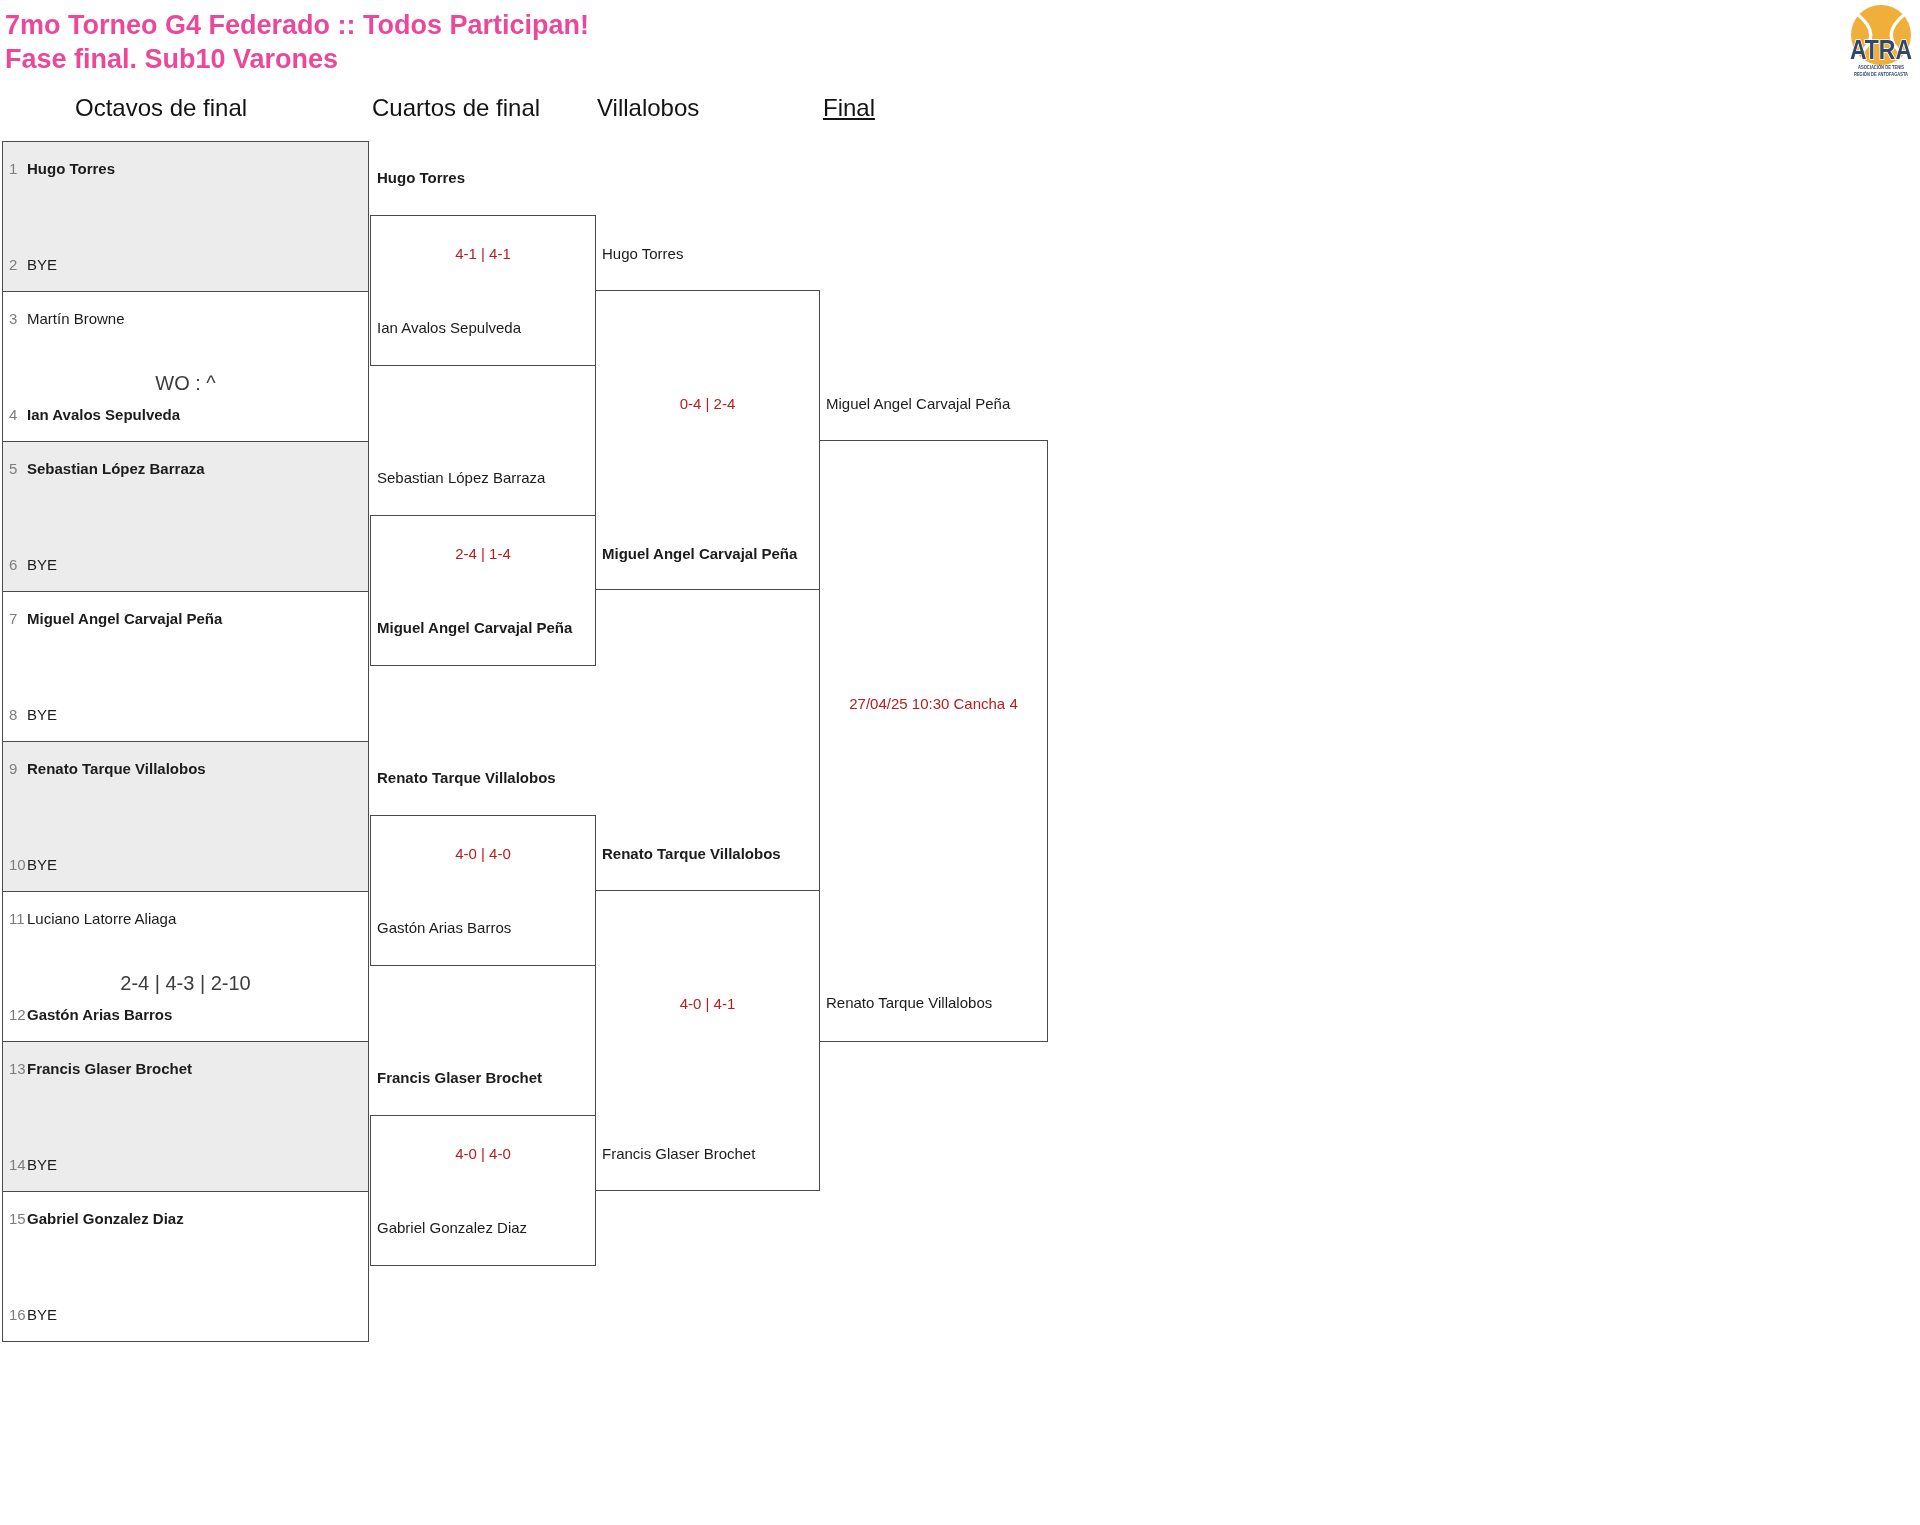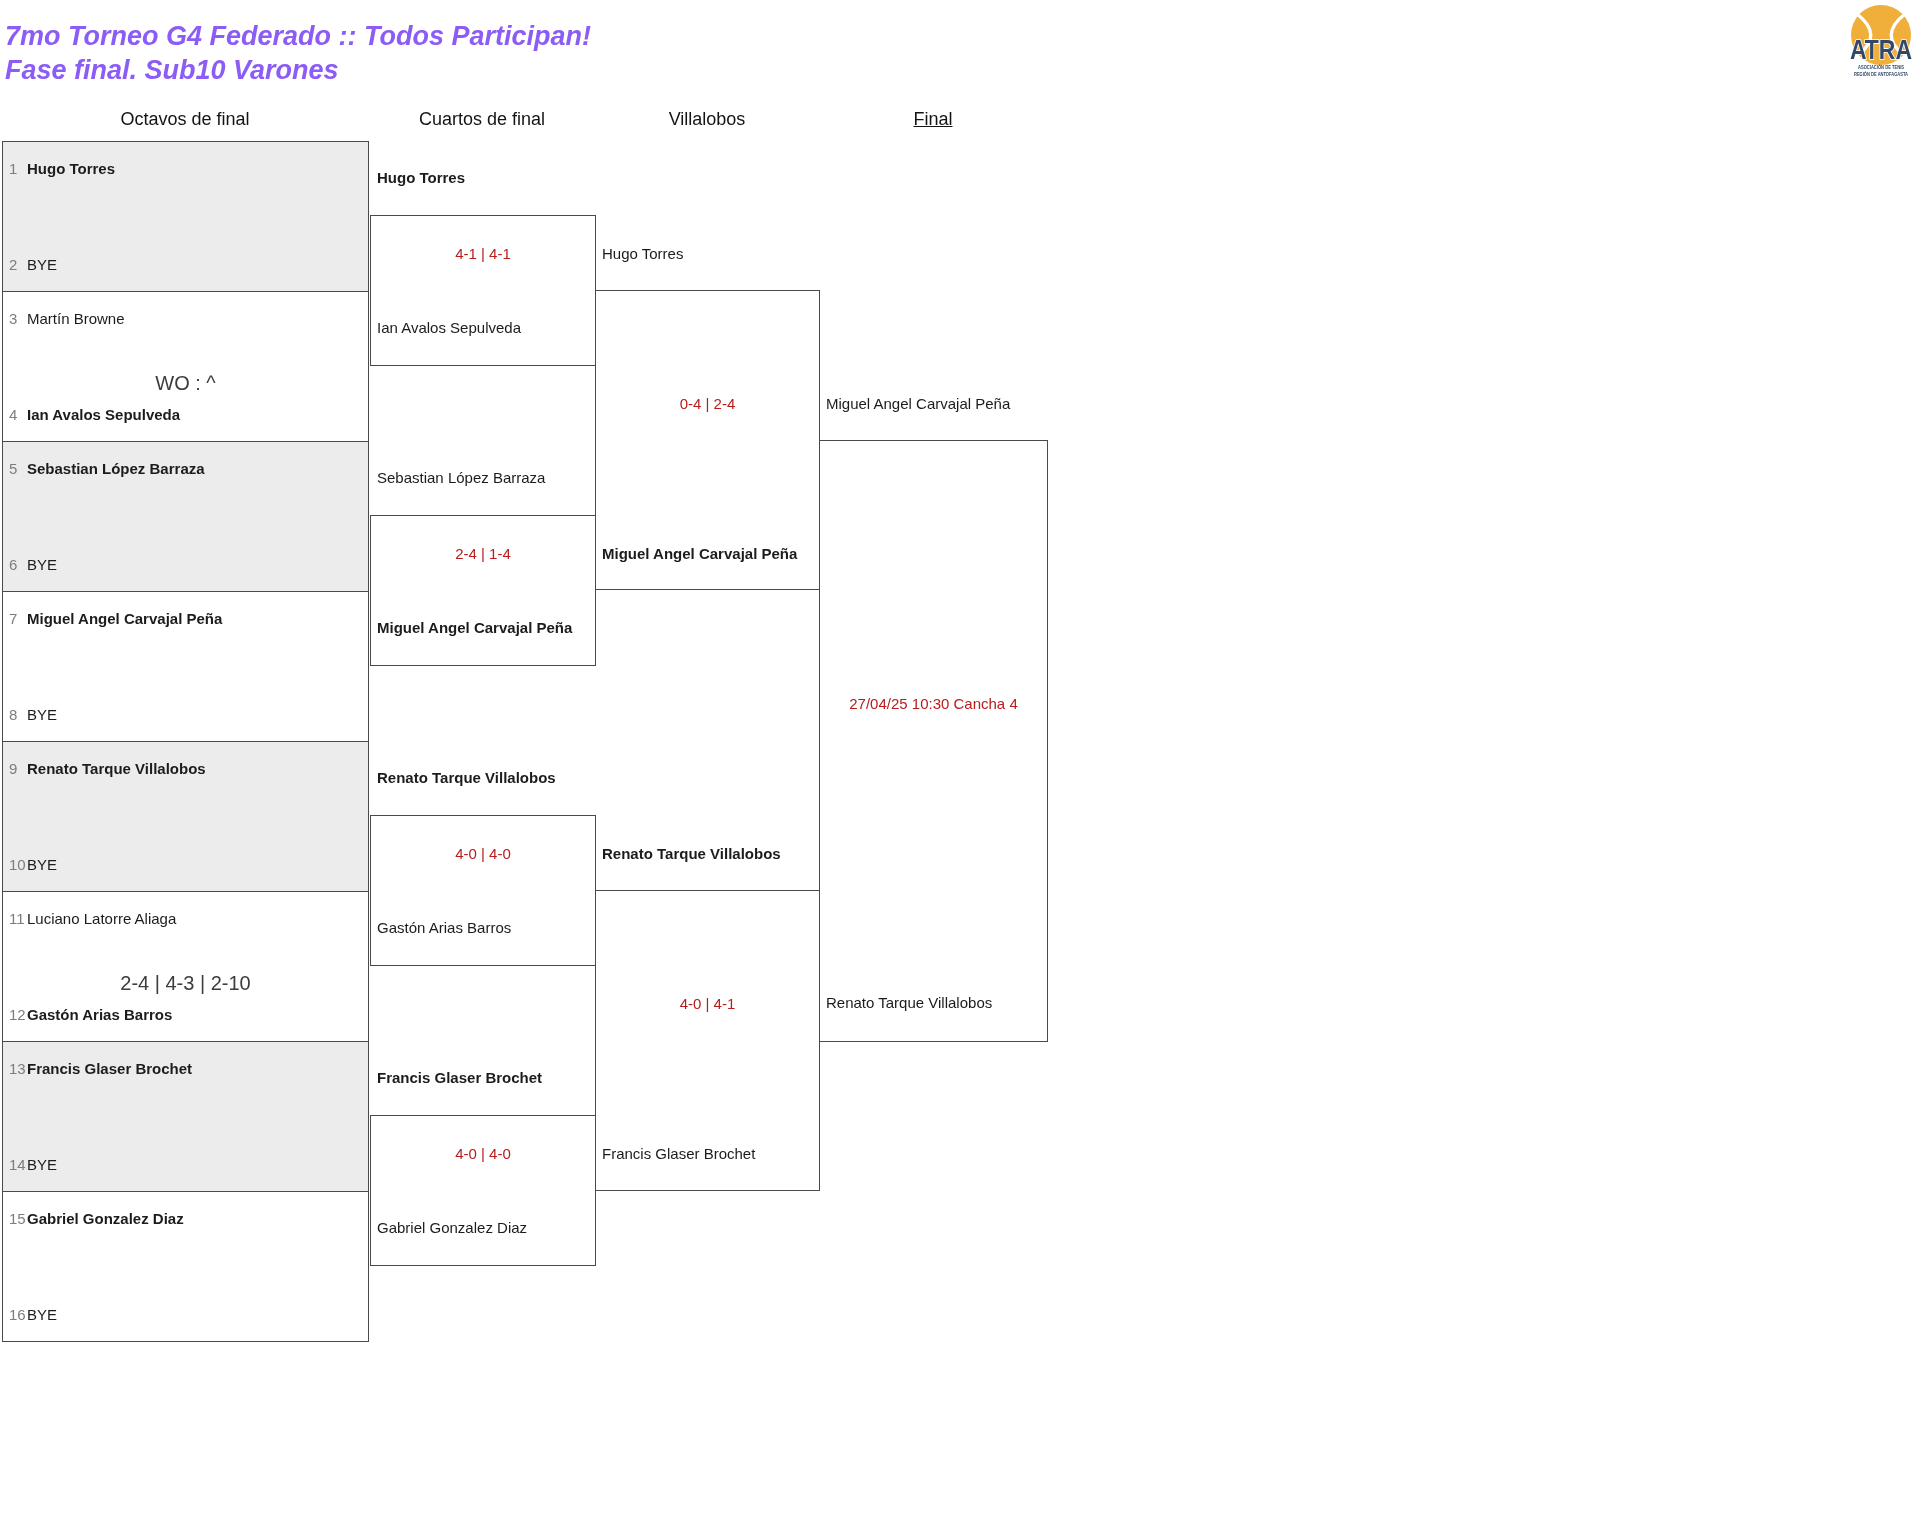--- a/index.html
+++ b/index.html
@@ -1,22 +1,22 @@
 <!DOCTYPE html>
 <html><head>
 <meta charset="utf-8">
 <style>
   html,body{margin:0;padding:0;}
   body{
     width:1920px;height:1525px;position:relative;background:#ffffff;
     font-family:"Liberation Sans","DejaVu Sans",sans-serif;color:#1c1c1c;overflow:hidden;
   }
   .page{position:absolute;left:0;top:0;width:1920px;height:1525px;}
-  .title{position:absolute;left:5px;top:19px;font-size:27px;font-weight:700;line-height:34px;color:#8b5cf6;white-space:nowrap;font-style:italic;}
-  .hdr{position:absolute;top:109px;width:220px;text-align:center;font-size:18px;font-weight:500;color:#141414;white-space:nowrap;}
+  .title{position:absolute;left:5px;top:8px;font-size:27px;font-weight:700;line-height:34px;color:#ec4899;white-space:nowrap;}
+  .hdr{position:absolute;top:94px;width:220px;font-size:24px;font-weight:500;color:#141414;white-space:nowrap;}
   .hdr.h0{left:75px;} .hdr.h1{left:372px;} .hdr.h2{left:597px;} .hdr.h3{left:823px;text-decoration:underline;}
 
   .box{position:absolute;border:1px solid #4a4a4a;box-sizing:border-box;background:transparent;}
   .r16{left:2px;width:367px;height:151px;background:#ffffff;}
   .r16.shade{background:#ececec;}
   .qf{left:370px;width:226px;height:151px;}
   .sf{left:595px;width:225px;}
   .sf.s1{top:290px;height:300px;}
   .sf.s2{top:890px;height:301px;}
   .fin{left:819px;width:229px;top:440px;height:602px;}

